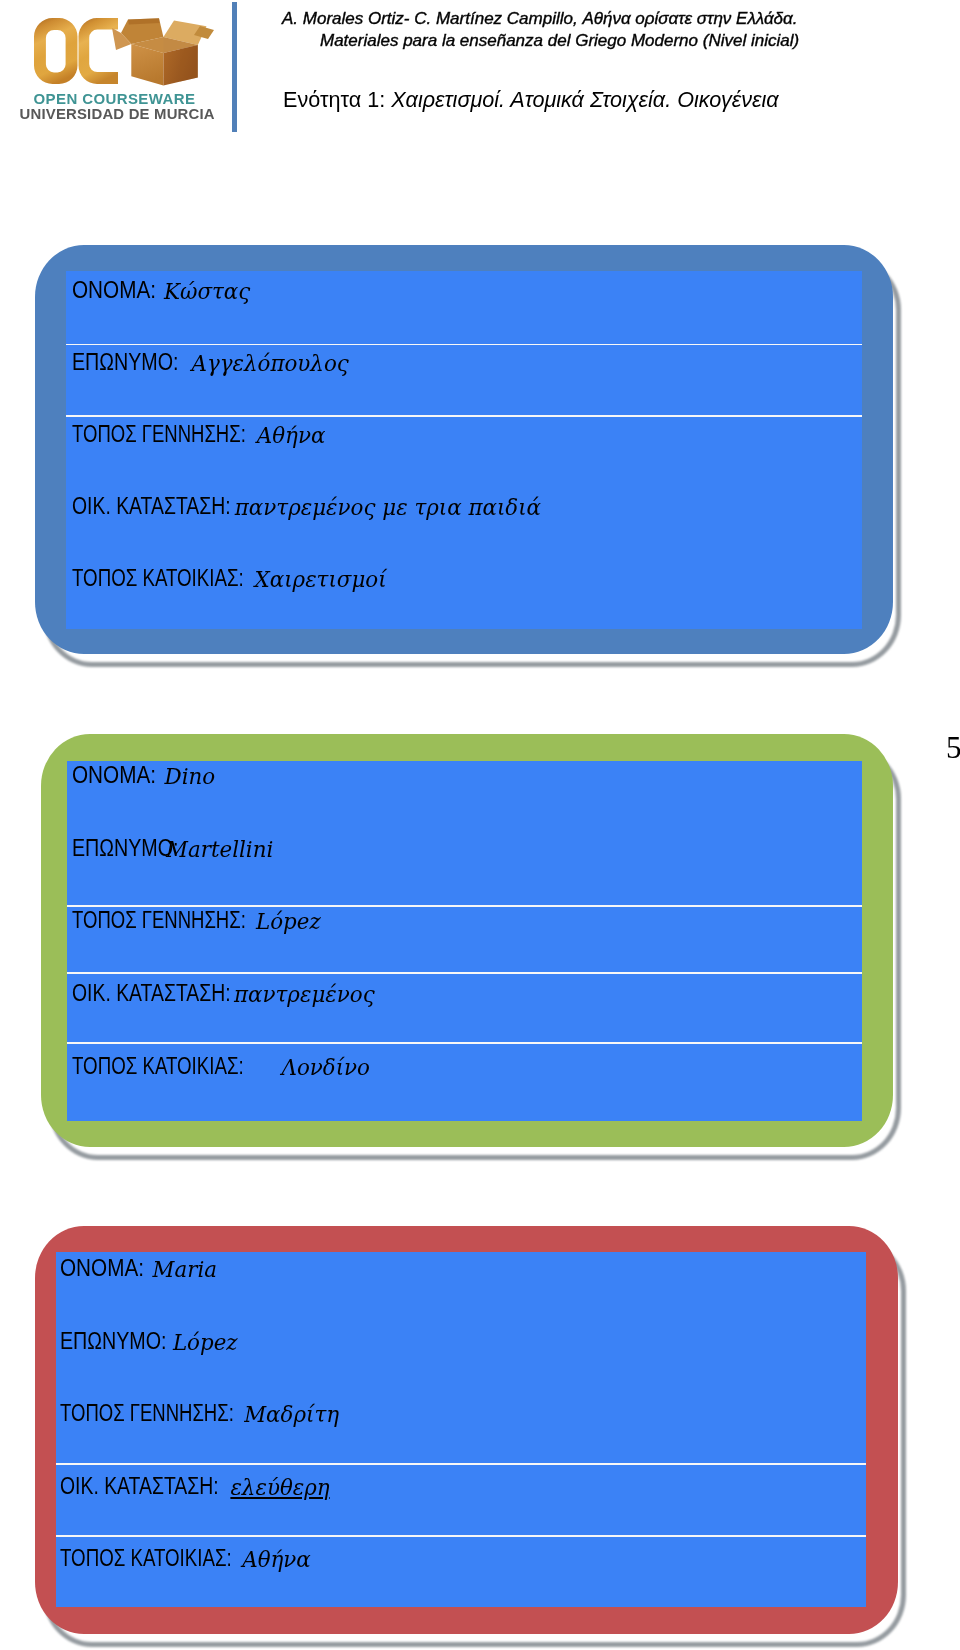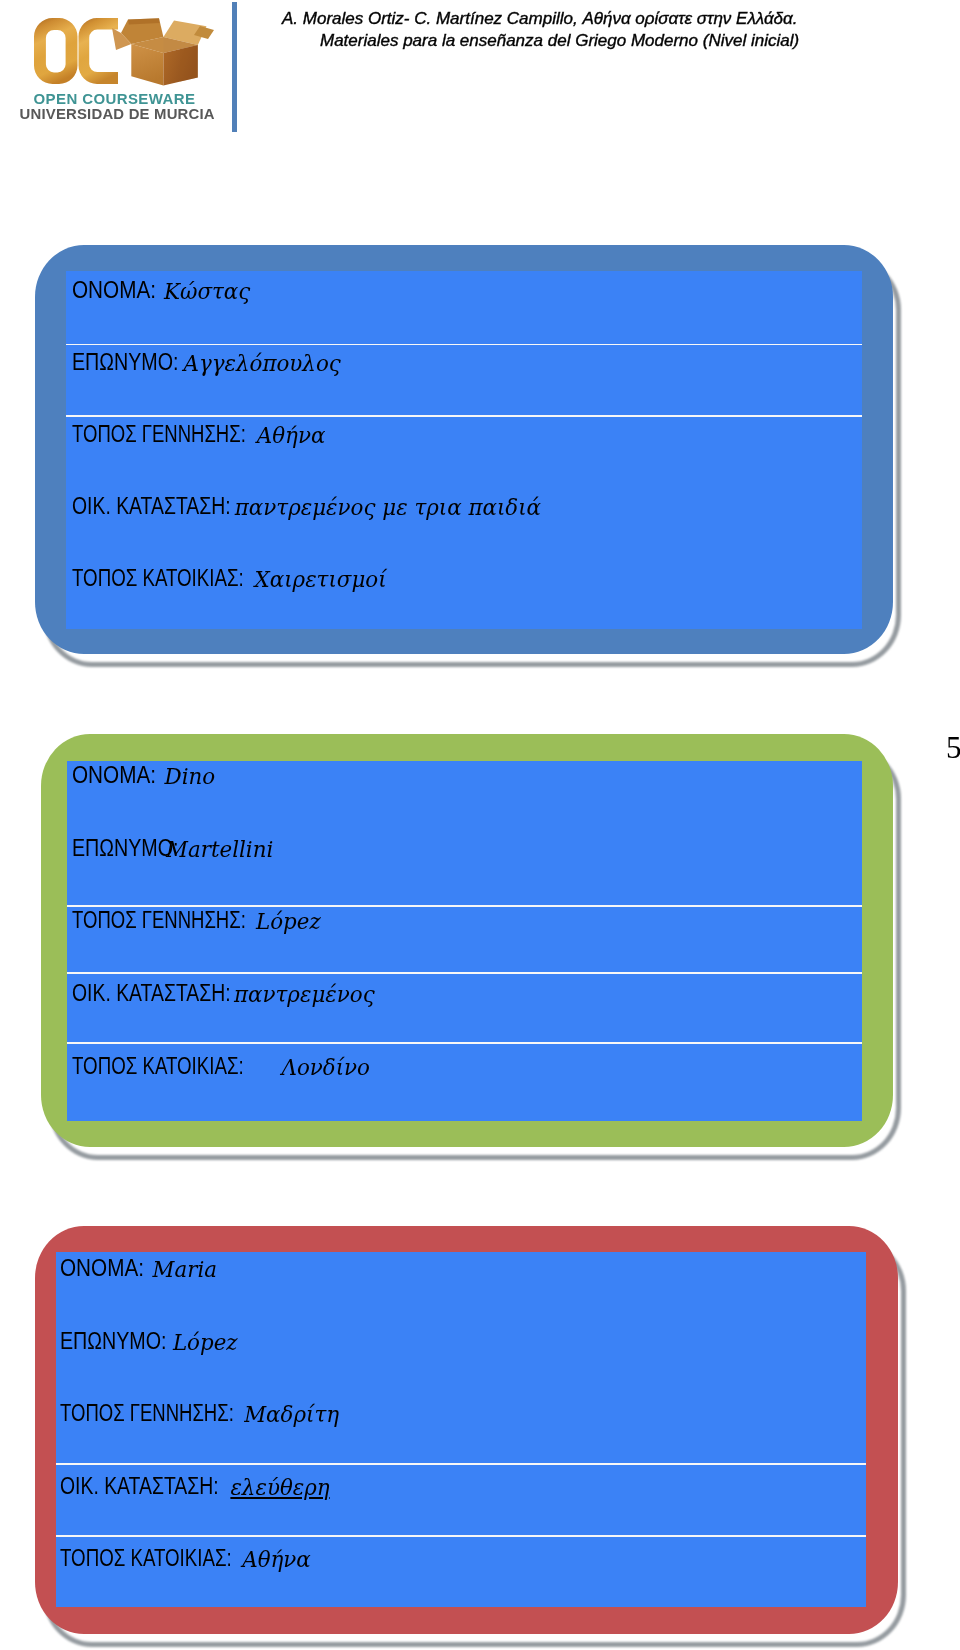--- a/index.html
+++ b/index.html
@@ -118,33 +118,34 @@
 
         <path d="M176 49 L193.8 45 L193.8 77.5 L176 81.5 Z" fill="#9d5a1e" opacity="0.38"></path>
       </g>
       <text x="29.5" y="103.5" font-family="'Liberation Sans',sans-serif" font-size="15" font-weight="bold" letter-spacing="0.4" fill="#3f9494">OPEN COURSEWARE</text>
       <text x="15.5" y="119" font-family="'Liberation Sans',sans-serif" font-size="14.9" font-weight="bold" letter-spacing="0.2" fill="#585858">UNIVERSIDAD DE MURCIA</text>
     </svg>
   </div>
   <div class="hdr-rule"></div>
   <div class="hdr-l1">A. Morales Ortiz- C. Martínez Campillo, Αθήνα ορίσατε στην Ελλάδα.</div>
   <div class="hdr-l2">Materiales para la enseñanza del Griego Moderno (Nivel inicial)</div>
+  <div class="hdr-l3"><span>Ενότητα 1: </span><i>Χαιρετισμοί. Ατομικά Στοιχεία. Οικογένεια</i></div>
 
 
   <div id="cards">
       <div class="cardshadow" style="left: 42.5px; top: 258px; width: 858.5px; height: 409px;"></div>
       <div class="card" style="left: 34.5px; top: 245px; width: 858.5px; height: 409px; background: rgb(78, 128, 190);">
         <div class="inner" style="inset: 26px 31px 25px 31.5px;">
           <div class="row" style="top: 4.7px; height: 26px; left: 5.5px;">
             <span class="lbl" style="left: 0px; transform: scaleX(0.9);">ΟΝΟΜΑ:</span>
             <span class="val" style="left: 92.5px;">Κώστας</span>
           </div>
           <div class="row" style="top: 76.7px; height: 26px; left: 5.5px;">
             <span class="lbl" style="left: 0px; transform: scaleX(0.855);">ΕΠΩΝΥΜΟ:</span>
-            <span class="val" style="left: 112px; text-align: center;">Αγγελόπουλος</span>
+            <span class="val" style="left: 120px; text-align: center;">Αγγελόπουλος</span>
           </div>
           <div class="row" style="top: 148.7px; height: 26px; left: 5.5px;">
             <span class="lbl" style="left: 0px; transform: scaleX(0.805);">ΤΟΠΟΣ ΓΕΝΝΗΣΗΣ:</span>
             <span class="val" style="left: 185.3px;">Αθήνα</span>
           </div>
           <div class="row" style="top: 220.7px; height: 26px; left: 5.5px;">
             <span class="lbl" style="left: 0px; transform: scaleX(0.843);">ΟΙΚ. ΚΑΤΑΣΤΑΣΗ:</span>
             <span class="val" style="left: 163.3px;">παντρεμένος με τρια παιδιά</span>
           </div>
           <div class="row" style="top: 292.7px; height: 26px; left: 5.5px;">

